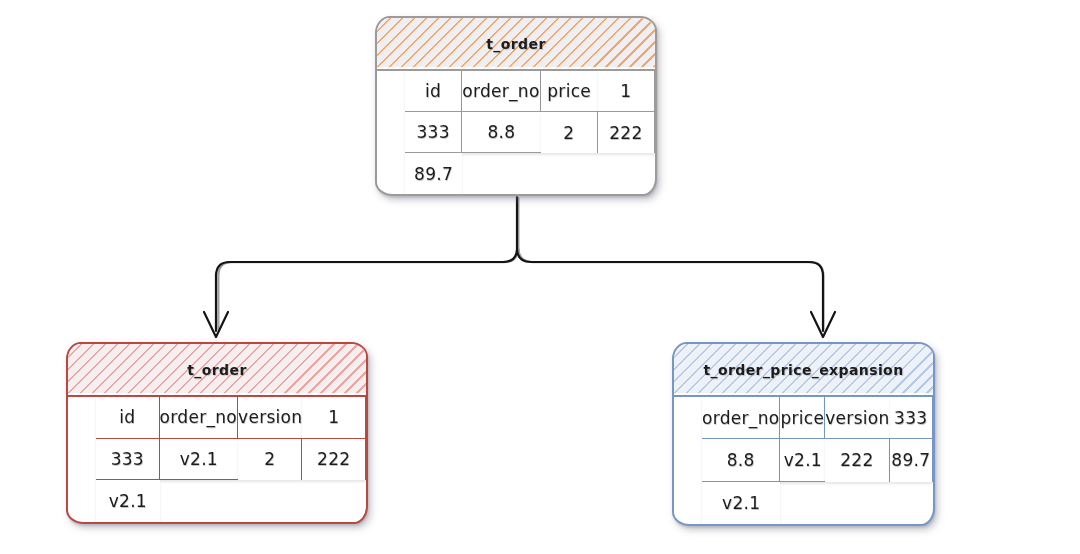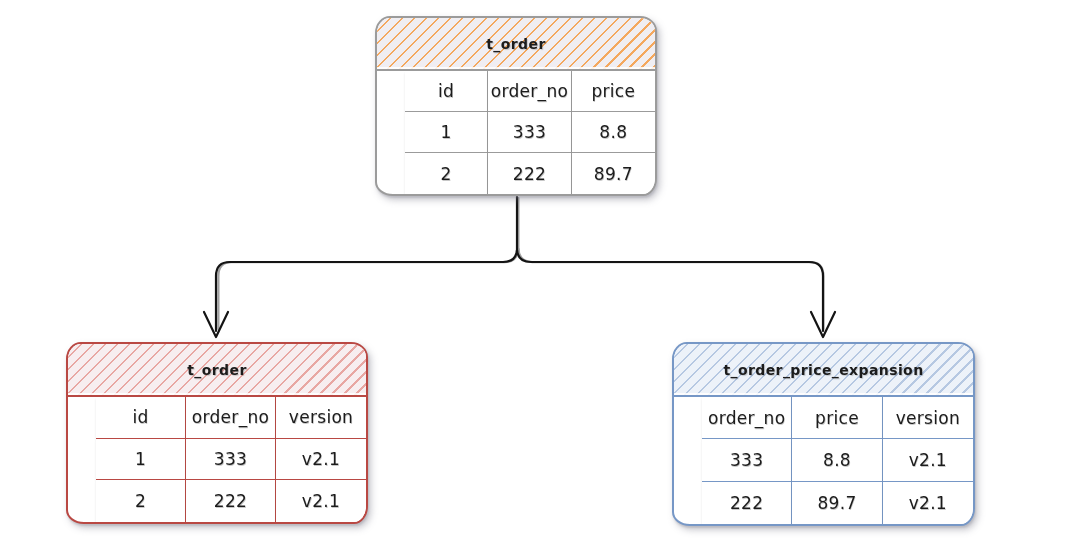--- a/index.html
+++ b/index.html
@@ -40,42 +40,42 @@
   }
   .table-title {
     font-size: 14px;
     font-weight: bold;
     letter-spacing: 0.4px;
     text-shadow: 1px 1px 1px rgba(0,0,0,0.18);
   }
   .card-grid {
     flex: 1;
     display: grid;
-    grid-template-columns: 1fr 1fr 1fr;
+    grid-template-columns: 1fr 1fr 1fr 1fr;
     grid-auto-rows: 1fr;
     padding-left: 28px;
   }
   .cell {
     display: flex;
     align-items: center;
     justify-content: center;
     font-size: 17px;
     letter-spacing: 0.3px;
     background: #ffffff;
     border-right: 1.7px solid var(--bd, #9b9b9b);
     border-bottom: 1.7px solid var(--bd, #9b9b9b);
     box-shadow: 0 2px 2px rgba(60,60,70,0.12);
     text-shadow: 0.6px 0.6px 0.6px rgba(0,0,0,0.22);
   }
   .cell:nth-child(3n) { border-right: none; }
   .cell.row-last { border-bottom: none; }
 
   #tbl-source    { left: 375px; top: 16px;  width: 282px; height: 180px; }
   #tbl-shard     { left: 66px;  top: 342px; width: 302px; height: 182px; }
-  #tbl-expansion { left: 672px; top: 342px; width: 303px; height: 184px; }
+  #tbl-expansion { left: 672px; top: 342px; width: 263px; height: 184px; }
 </style>
 </head>
 <body>
 
 <div class="canvas" style="--arrow: #141414; background: rgb(255, 255, 255);">
 
   <svg class="arrows" width="1080" height="554" viewBox="0 0 1080 554">
     <g>
       <path d="M517,197 L517,252"></path>
       <path d="M517,250 Q516,262 503,262 L230,262 Q216,262 216,276 L216,331"></path>

